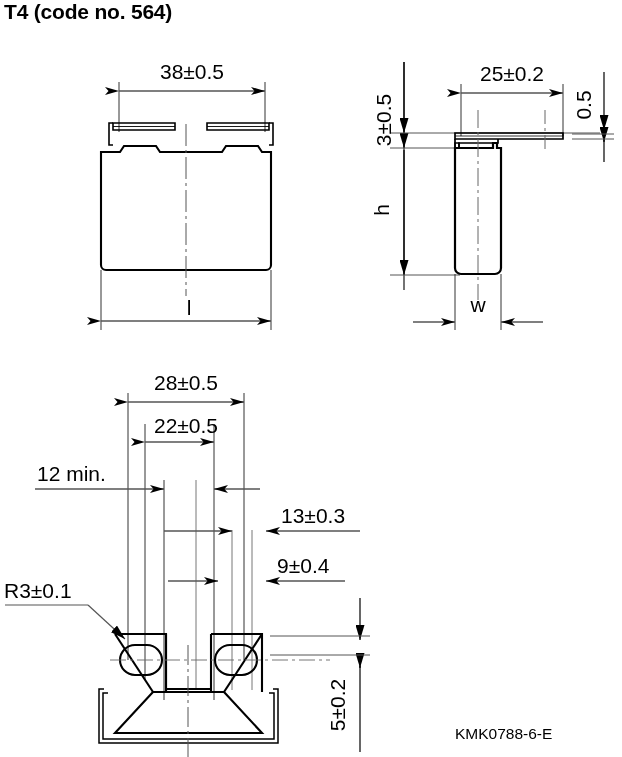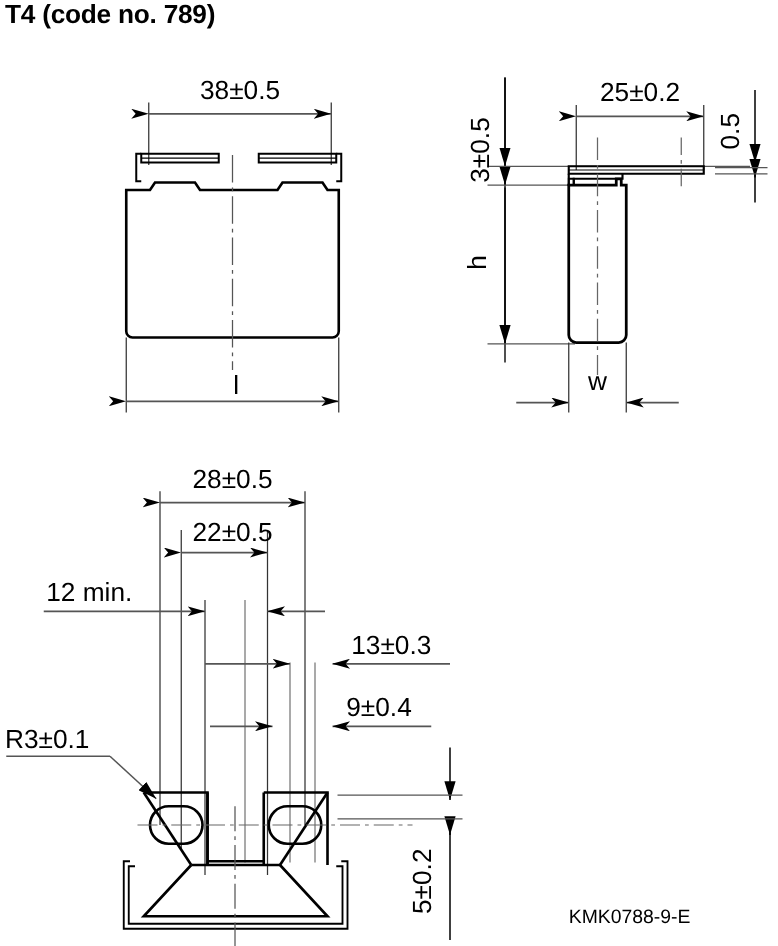--- a/index.html
+++ b/index.html
@@ -44,21 +44,21 @@
   svg text {
     font-family: "Liberation Sans", sans-serif;
     fill: #000000;
   }
 </style>
 </head>
 <body>
 
 <div id="page">
 
-  <div id="title">T4 (code no. 789)</div>
+  <div id="title">T4 (code no. 564)</div>
 
   <svg id="drawing" viewBox="0 0 622 757">
     <defs>
       <marker id="arrR" markerWidth="14" markerHeight="8" refX="14" refY="4" orient="auto" markerUnits="userSpaceOnUse">
         <path d="M0,0 L14,4 L0,8 L3.5,4 Z" fill="#000"></path>
       </marker>
       <marker id="arrL" markerWidth="14" markerHeight="8" refX="14" refY="4" orient="auto" markerUnits="userSpaceOnUse">
         <path d="M0,0 L14,4 L0,8 L3.5,4 Z" fill="#000"></path>
       </marker>
       <marker id="arrSolid" markerWidth="15" markerHeight="9" refX="15" refY="4.5" orient="auto" markerUnits="userSpaceOnUse">
@@ -275,15 +275,15 @@
 
       <g stroke="#666" stroke-width="0.9">
         <line x1="110" y1="660" x2="330" y2="660" stroke-dasharray="16,4,3,4"></line>
       </g>
       <g>
         <line x1="188" y1="645" x2="188" y2="757" stroke="#555" stroke-width="1" stroke-dasharray="20,4,3,4"></line>
       </g>
     </g>
   </svg>
 
-  <div id="partcode">KMK0788-9-E</div>
+  <div id="partcode">KMK0788-6-E</div>
 
 </div>
 
 </body></html>

